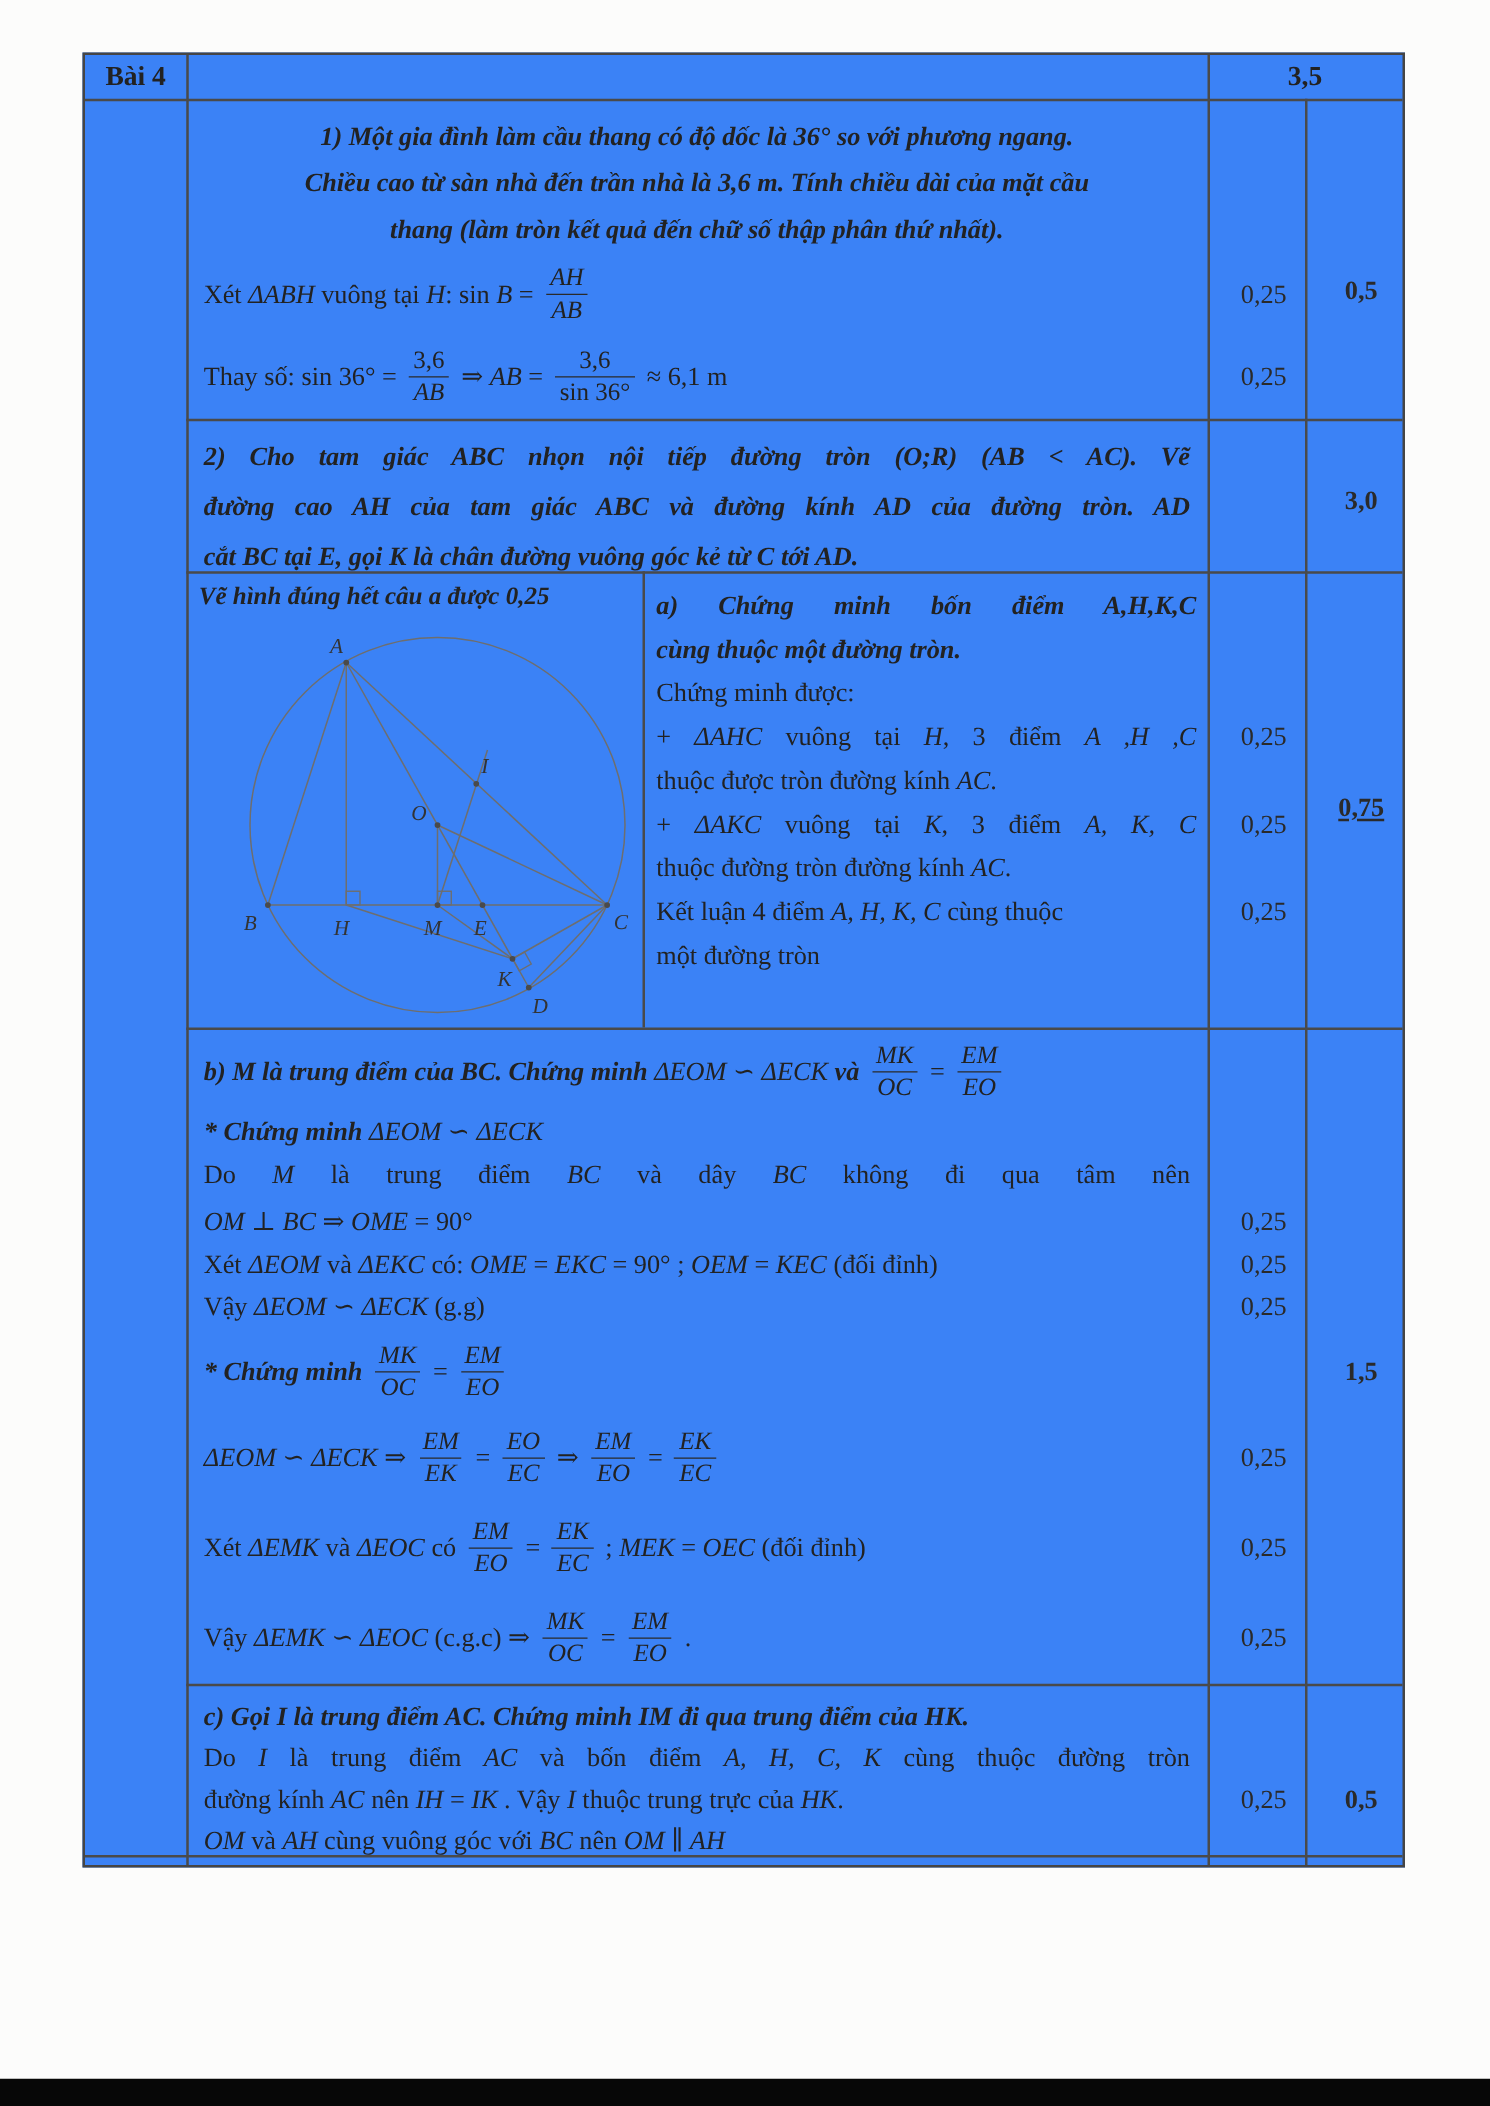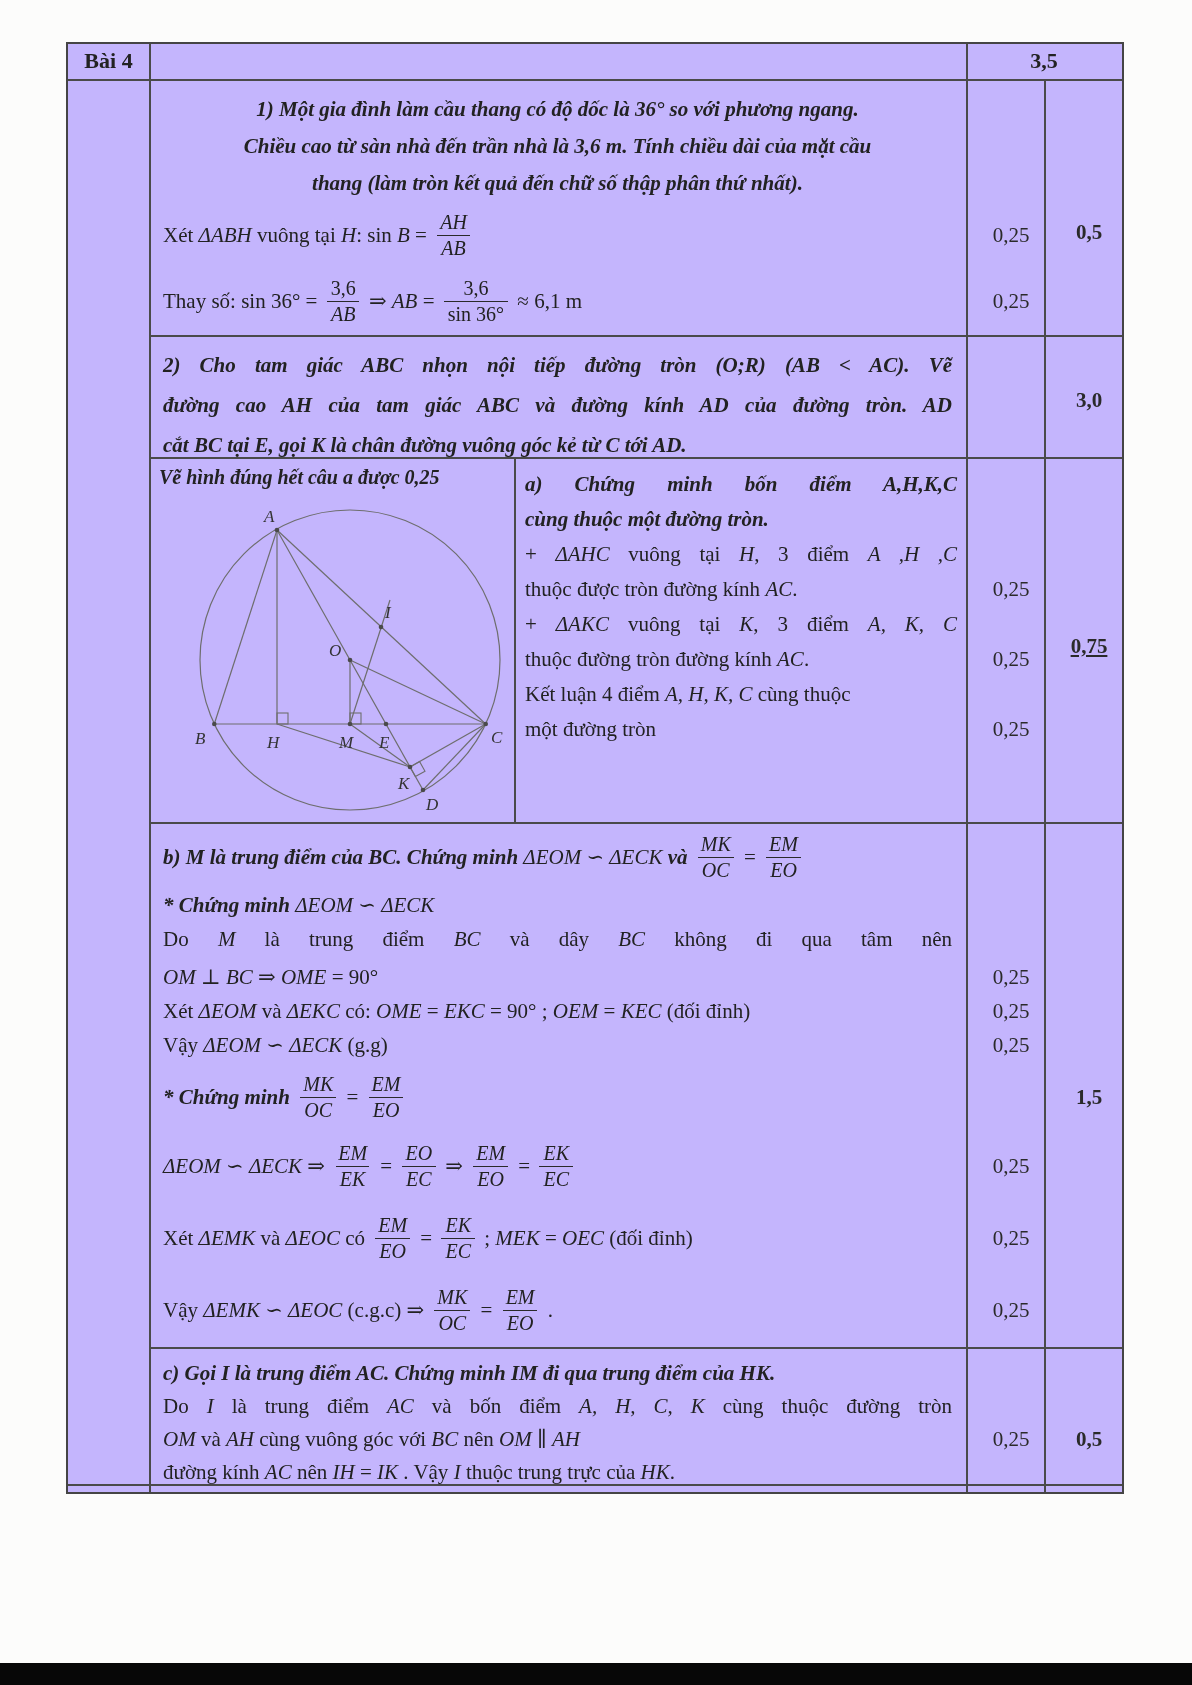--- a/index.html
+++ b/index.html
@@ -6,21 +6,21 @@
   body{
     width:1192px;height:1685px;position:relative;overflow:hidden;
     background:#fbfaf9;
     font-family:"Liberation Serif","DejaVu Serif",serif;
     color:#222;
     -webkit-font-smoothing:antialiased;
   }
   .page{position:absolute;inset:0;background:#fcfcfb;}
   .tbl{
     position:absolute;left:66px;top:42px;width:1054px;height:1448px;
-    border:2px solid #454545;background:#c4b5fd;
+    border:2px solid #454545;background:#3b82f6;
   }
   .vline,.hline{position:absolute;background:#4a4a4a;}
   .vline{width:1.6px;}
   .hline{height:1.6px;left:0;width:1054px;}
   .cell{position:absolute;box-sizing:border-box;}
   .hdr{font-weight:bold;font-size:22px;text-align:center;}
   .score{
     position:absolute;width:90px;height:26px;text-align:center;
     font-size:21px;color:#2a2a2a;line-height:26px;
   }
@@ -167,20 +167,21 @@
       <text x="377" y="746">E</text>
       <text x="327" y="654">O</text>
       <text x="383" y="616">I</text>
       <text x="396" y="787">K</text>
       <text x="424" y="808">D</text>
     </svg>
 
     <div class="cell acell">
       <div class="tline just"><span class="s-bi">a) Chứng minh bốn điểm  A,H,K,C</span></div>
       <div class="tline"><span class="s-bi">cùng thuộc một đường tròn.</span></div>
+      <div class="tline"><span class="s-r">Chứng minh được:</span></div>
       <div class="tline just"><span class="s-r">+ </span><span class="s-i">ΔAHC</span><span class="s-r"> vuông tại </span><span class="s-i">H</span><span class="s-r">, 3 điểm </span><span class="s-i">A ,H ,C</span></div>
       <div class="tline"><span class="s-r">thuộc được tròn đường kính </span><span class="s-i">AC</span><span class="s-r">.</span></div>
       <div class="tline just"><span class="s-r">+ </span><span class="s-i">ΔAKC</span><span class="s-r"> vuông tại </span><span class="s-i">K</span><span class="s-r">, 3 điểm </span><span class="s-i">A, K, C</span></div>
       <div class="tline"><span class="s-r">thuộc đường tròn đường kính </span><span class="s-i">AC</span><span class="s-r">.</span></div>
       <div class="tline"><span class="s-r">Kết luận 4 điểm </span><span class="s-i">A, H, K, C</span><span class="s-r"> cùng thuộc</span></div>
       <div class="tline"><span class="s-r">một đường tròn</span></div>
     </div>
     <div class="score" style="left:898px;top:532px;">0,25</div>
     <div class="score" style="left:898px;top:602px;">0,25</div>
     <div class="score" style="left:898px;top:672px;">0,25</div>
@@ -246,22 +247,22 @@
     <div class="score" style="left:898px;top:954px;">0,25</div>
     <div class="score" style="left:898px;top:988px;">0,25</div>
     <div class="score" style="left:898px;top:1109px;">0,25</div>
     <div class="score" style="left:898px;top:1181px;">0,25</div>
     <div class="score" style="left:898px;top:1253px;">0,25</div>
     <div class="score tot" style="left:976px;top:1040px;">1,5</div>
 
     <div class="cell ccell">
       <div class="tline"><span class="s-bi">c) Gọi I là trung điểm AC. Chứng minh IM đi qua trung điểm của HK.</span></div>
       <div class="tline just"><span class="s-r">Do </span><span class="s-i">I</span><span class="s-r"> là trung điểm </span><span class="s-i">AC</span><span class="s-r"> và bốn điểm </span><span class="s-i">A, H, C, K</span><span class="s-r"> cùng thuộc đường tròn</span></div>
+      <div class="tline"><span class="s-r">đường kính </span><span class="s-i">AC</span><span class="s-r"> nên </span><span class="s-i">IH</span><span class="s-r"> = </span><span class="s-i">IK</span><span class="s-r"> . Vậy </span><span class="s-i">I</span><span class="s-r"> thuộc trung trực của </span><span class="s-i">HK</span><span class="s-r">.</span></div>
       <div class="tline"><span class="s-i">OM</span><span class="s-r"> và </span><span class="s-i">AH</span><span class="s-r"> cùng vuông góc với </span><span class="s-i">BC</span><span class="s-r"> nên </span><span class="s-i">OM</span><span class="s-r"> ∥ </span><span class="s-i">AH</span></div>
-      <div class="tline"><span class="s-r">đường kính </span><span class="s-i">AC</span><span class="s-r"> nên </span><span class="s-i">IH</span><span class="s-r"> = </span><span class="s-i">IK</span><span class="s-r"> . Vậy </span><span class="s-i">I</span><span class="s-r"> thuộc trung trực của </span><span class="s-i">HK</span><span class="s-r">.</span></div>
     </div>
     <div class="score" style="left:898px;top:1382px;">0,25</div>
     <div class="score tot" style="left:976px;top:1382px;">0,5</div>
 
   </div>
 
   <div class="botbar"></div>
 </div>
 
 </body></html>

